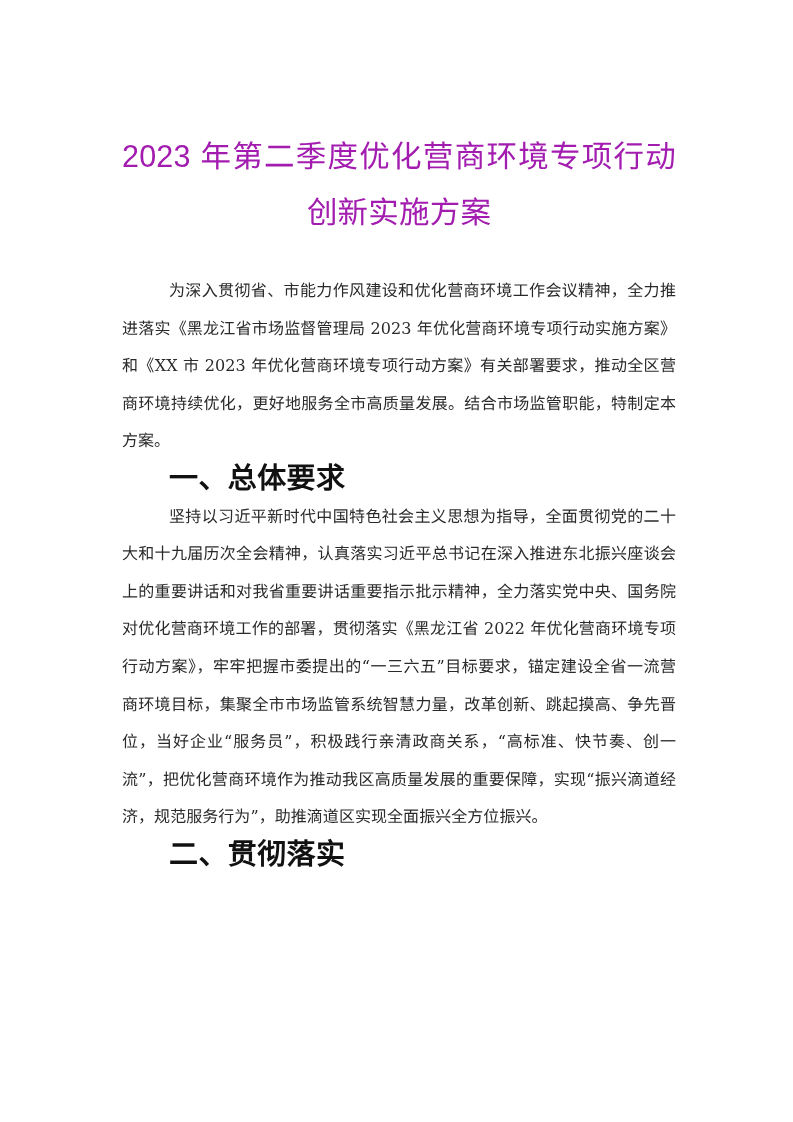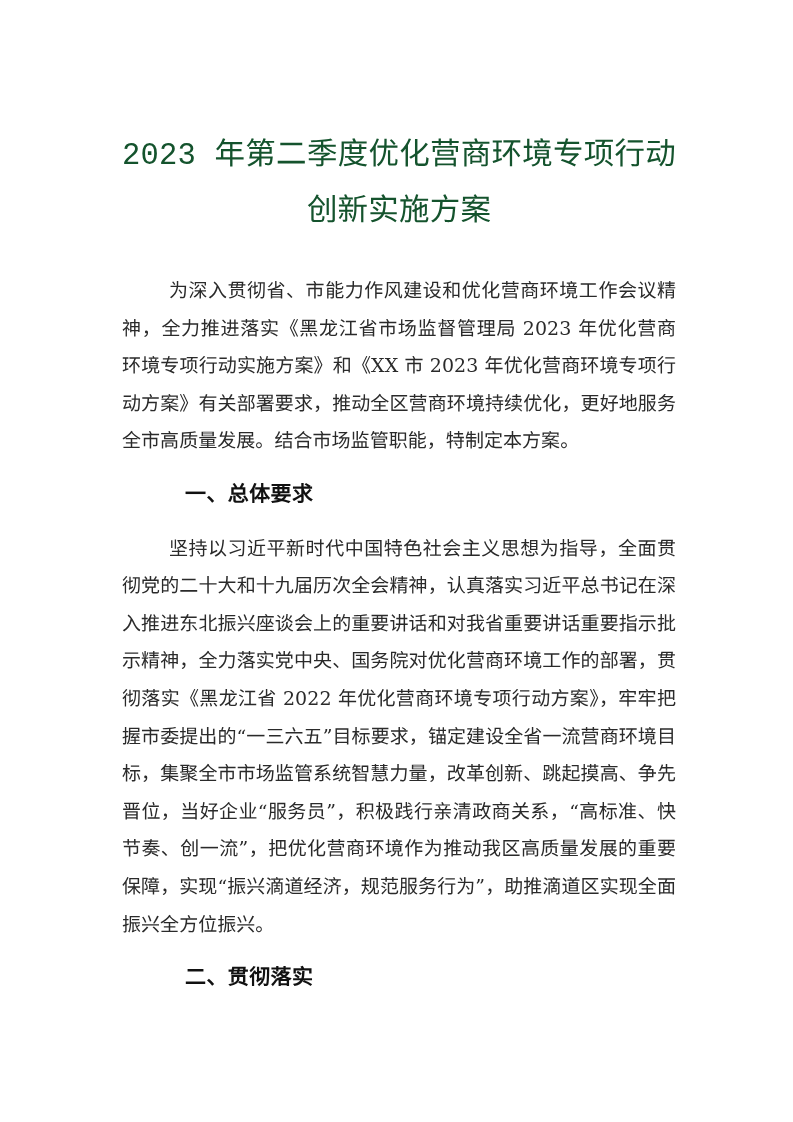--- a/index.html
+++ b/index.html
@@ -29,58 +29,58 @@
     position: absolute;
     left: 122px;
     top: 0;
     width: 554px;
   }
 
   
   .doc-title {
     margin: 0;
     padding: 0;
-    font-family: Liberation Mono, monospace;
+    font-family: Liberation Sans, sans-serif;
     font-weight: 400;
     font-size: 30.5px;
     line-height: 56px;
     text-align: justify;
     text-align-last: center;
     letter-spacing: 0.2px;
-    color: #14532d;
+    color: #a21caf;
     width: 554px;
     padding-top: 128px;
   }
 
   
   .para {
     margin: 0;
     padding: 0;
     font-family: "DejaVu Serif", "Liberation Serif", serif;
-    font-size: 19px;
+    font-size: 16px;
     line-height: 37.6px;
     color: #2a2a2a;
     text-align: justify;
     text-align-last: left;
     text-indent: 47px;
     letter-spacing: 0.05px;
     word-break: break-all;
   }
 
   .para--first {
     margin-top: 32px;
   }
 
   
   .section-heading {
-    margin: 16px;
+    margin: 0;
     padding: 0;
     font-family: "DejaVu Sans", "Liberation Sans", sans-serif;
     font-weight: 700;
-    font-size: 21px;
+    font-size: 29px;
     line-height: 37.6px;
     color: #111111;
     text-indent: 47px;
     letter-spacing: 0.4px;
   }
 </style>
 </head>
 <body>
 
 <div class="page">

